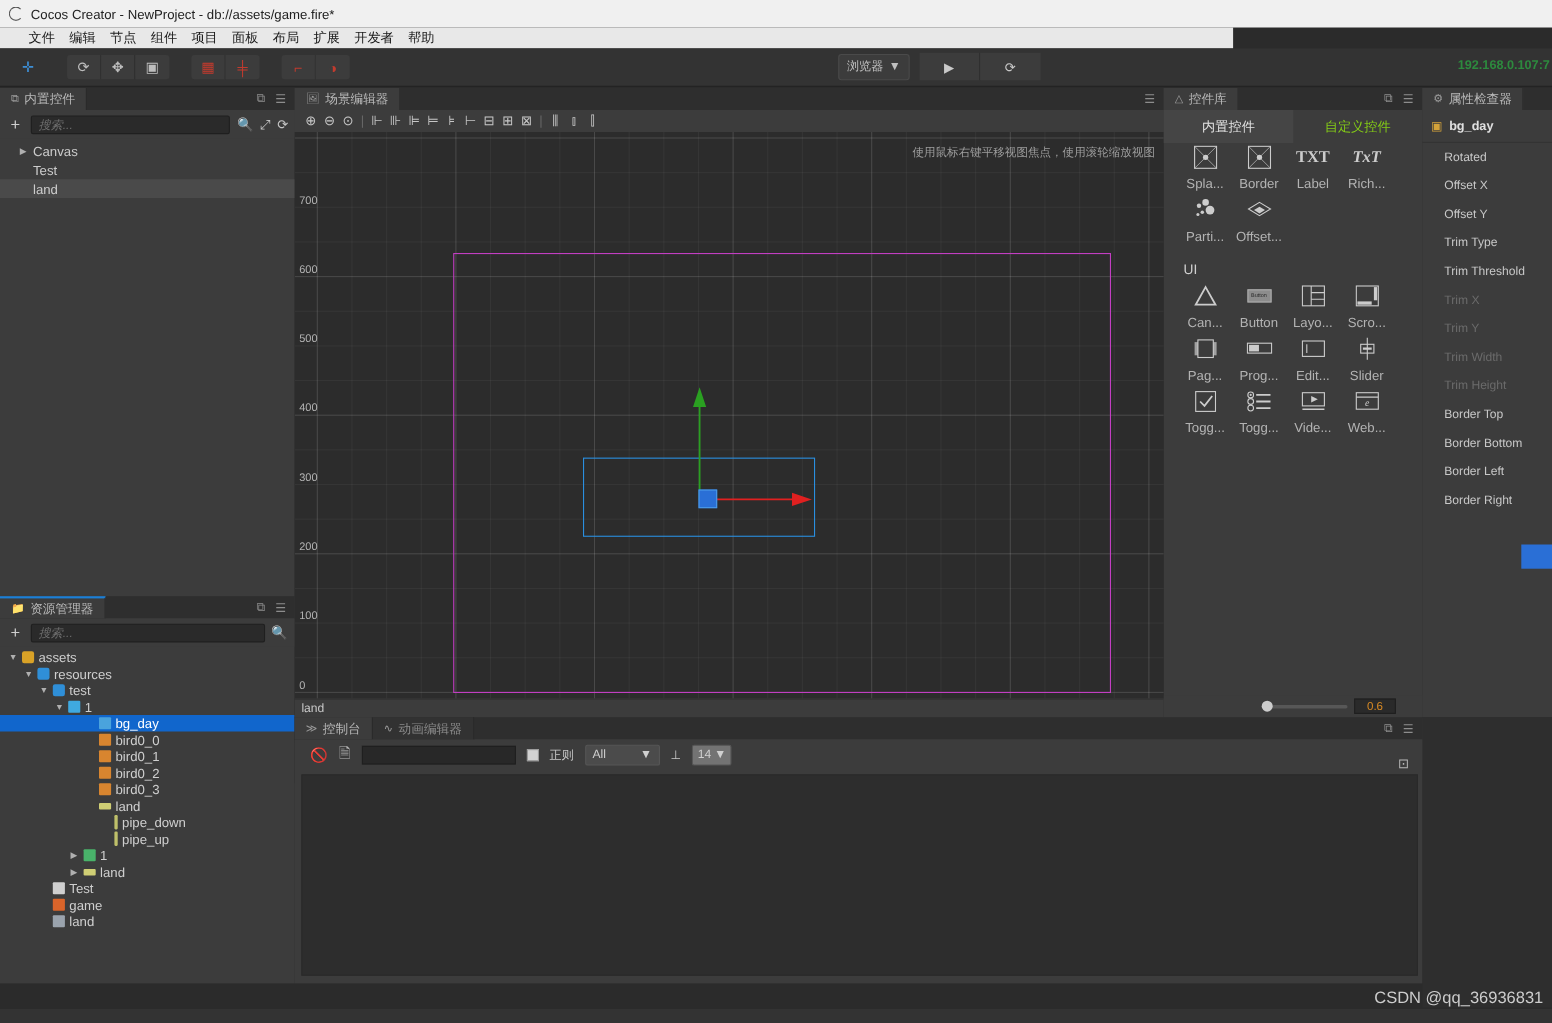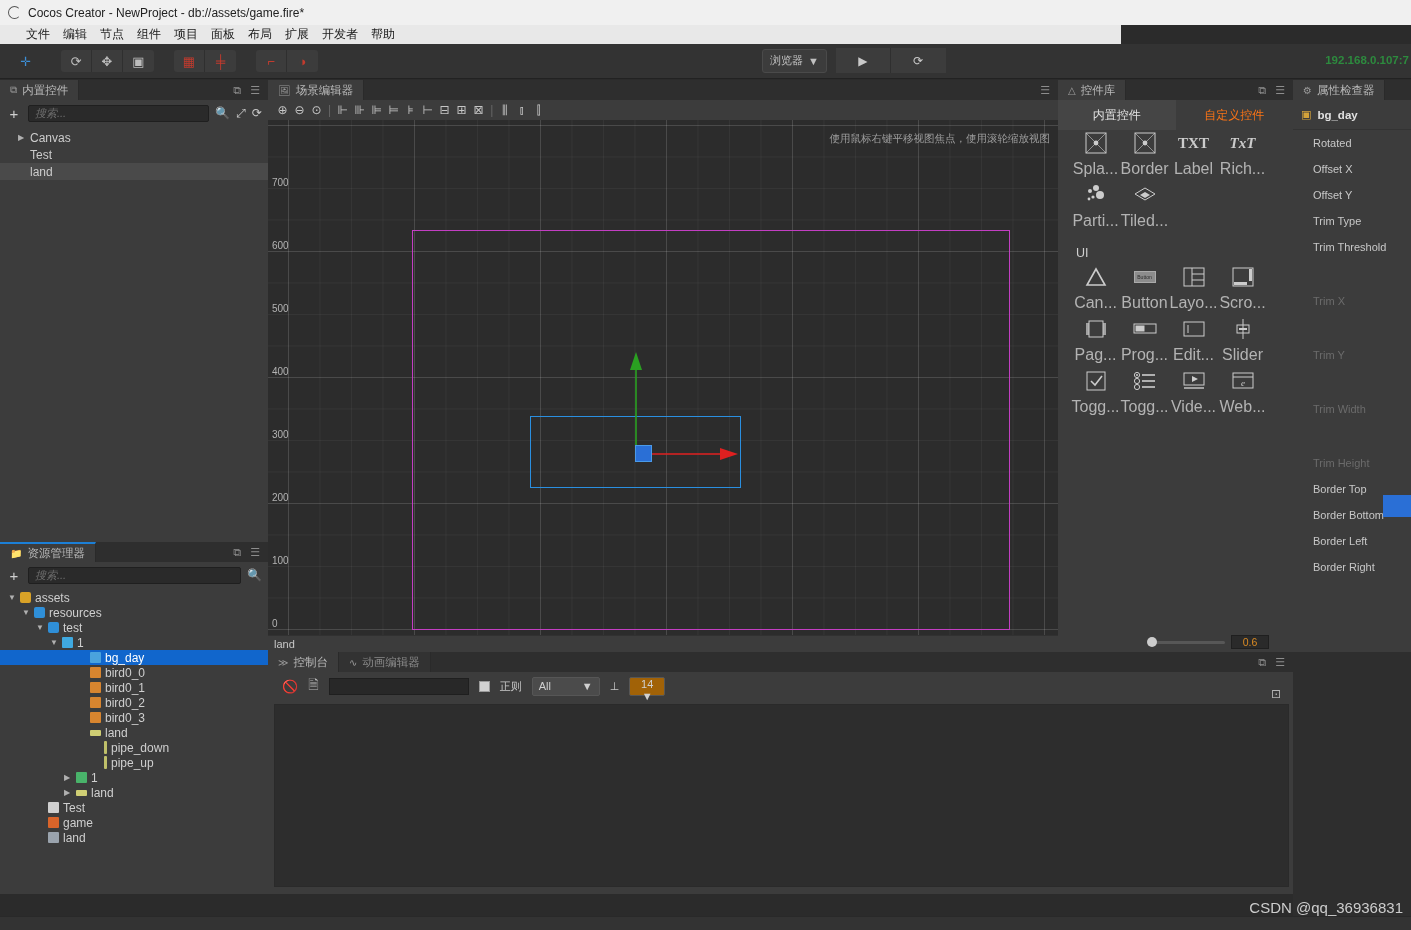--- a/index.html
+++ b/index.html
@@ -179,36 +179,36 @@
     background:#3c3c3c; border-top:1px solid #313131;
     display:flex;align-items:center;padding-left:6px;
     font-size:11px;color:#c8c8c8;
   }
 
   
   #widgets { left:1058px; top:80px; width:235px; height:572px; background:#3c3c3c; }
   .wl-tabs { height:30px; display:flex; background:#3c3c3c; }
   .wl-tab {
     flex:1; display:flex; align-items:center; justify-content:center;
-    font-size:12px; color:#f97316; background:#3c3c3c;
+    font-size:12px; color:#84cc16; background:#3c3c3c;
   }
   .wl-tab.active { background:#454545; color:#e2e2e2; }
   .wl-section {
     padding:12px 0 4px 18px; font-size:12.5px; color:#d0d0d0;
   }
   .wl-grid { display:flex; flex-wrap:wrap; padding-left:13px; }
   .wl-item {
     width:49px; margin-bottom:4px;
     display:flex; flex-direction:column; align-items:center; gap:4px;
   }
   .wl-ico {
     width:26px;height:26px; display:flex; align-items:center; justify-content:center;
     color:#cfcfcf;
   }
-  .wl-lbl { font-size:16px; color:#b3b3b3; }
+  .wl-lbl { font-size:12px; color:#b3b3b3; }
   .zoom-bar {
     position:absolute; left:0; top:552px; width:235px; height:20px;
     background:#3c3c3c; display:flex; align-items:center; gap:6px;
     padding-left:92px;
   }
   .zslider {
     width:75px; height:3px; background:#575757; border-radius:2px;
     position:relative;
   }
   .zknob {
@@ -226,21 +226,21 @@
   .insp-node {
     height:30px; display:flex;align-items:center; gap:6px; padding-left:8px;
     font-size:11.5px; color:#e0e0e0; font-weight:bold;
     border-bottom:1px solid #333;
   }
   .nicon { color:#d3a23a; font-size:11px; }
   .prop {
     height:26px; display:flex; align-items:center; padding-left:20px;
     font-size:11px; color:#c8c8c8;
   }
-  .prop.dim { color:#6b6b6b;margin-top:28px; }
+  .prop.dim { color:#6b6b6b; }
   .insp-swatch {
     position:absolute; left:90px; top:415px; width:32px; height:22px;
     background:#2a6fd6;
   }
 
   
   #console { left:268px; top:652px; width:1025px; height:242px; background:#3c3c3c; }
   .c-toolbar {
     height:28px; display:flex; align-items:center; gap:10px;
     padding-left:14px; background:#3c3c3c;
@@ -254,24 +254,24 @@
     width:11px;height:11px; background:#d2d2d2; border:1px solid #9a9a9a;
   }
   .c-lbl { font-size:11px; color:#c8c8c8; }
   .c-select {
     width:68px;height:19px; background:#4b4b4b; border:1px solid #565656;
     border-radius:2px; display:flex; align-items:center;
     justify-content:space-between; padding:0 6px;
     font-size:11px; color:#d0d0d0;
   }
   .c-small {
-    width:36px;height:19px; background:#a16207; border:1px solid #565656;
+    width:36px;height:19px; background:#737373; border:1px solid #565656;
     border-radius:2px; display:flex; align-items:center;
     justify-content:space-between; padding:0 4px;
-    font-size:11px; color:#d0d0d0;flex-direction:column;
+    font-size:11px; color:#d0d0d0;
   }
   .c-body {
     position:absolute; left:6px; top:52px; width:1015px; height:183px;
     background:#2d2d2d; border:1px solid #2a2a2a;
   }
   .c-expand { position:absolute; right:12px; top:35px; color:#b5b5b5; font-size:12px; }
 
   .watermark {
     position:absolute; right:8px; top:899px; font-size:15px;
     color:#cdcdcd;
@@ -621,21 +621,21 @@
           </div>
           <div class="wl-lbl">Parti...</div>
         </div>
         <div class="wl-item">
           <div class="wl-ico">
             <svg width="24" height="22">
               <polygon points="12,4 22,10 12,16 2,10" fill="none" stroke="#cccccc"></polygon>
               <polygon points="12,8 17,11 12,14 7,11" fill="#cccccc"></polygon>
             </svg>
           </div>
-          <div class="wl-lbl">Tiled...</div>
+          <div class="wl-lbl">Offset...</div>
         </div>
       </div>
 
     <div class="wl-section">UI</div>
     <div class="wl-grid" id="wl-ui">
         <div class="wl-item">
           <div class="wl-ico">
             <svg width="22" height="22">
               <polygon points="11,3 20,19 2,19" fill="none" stroke="#cccccc" stroke-width="1.6"></polygon>
             </svg>

